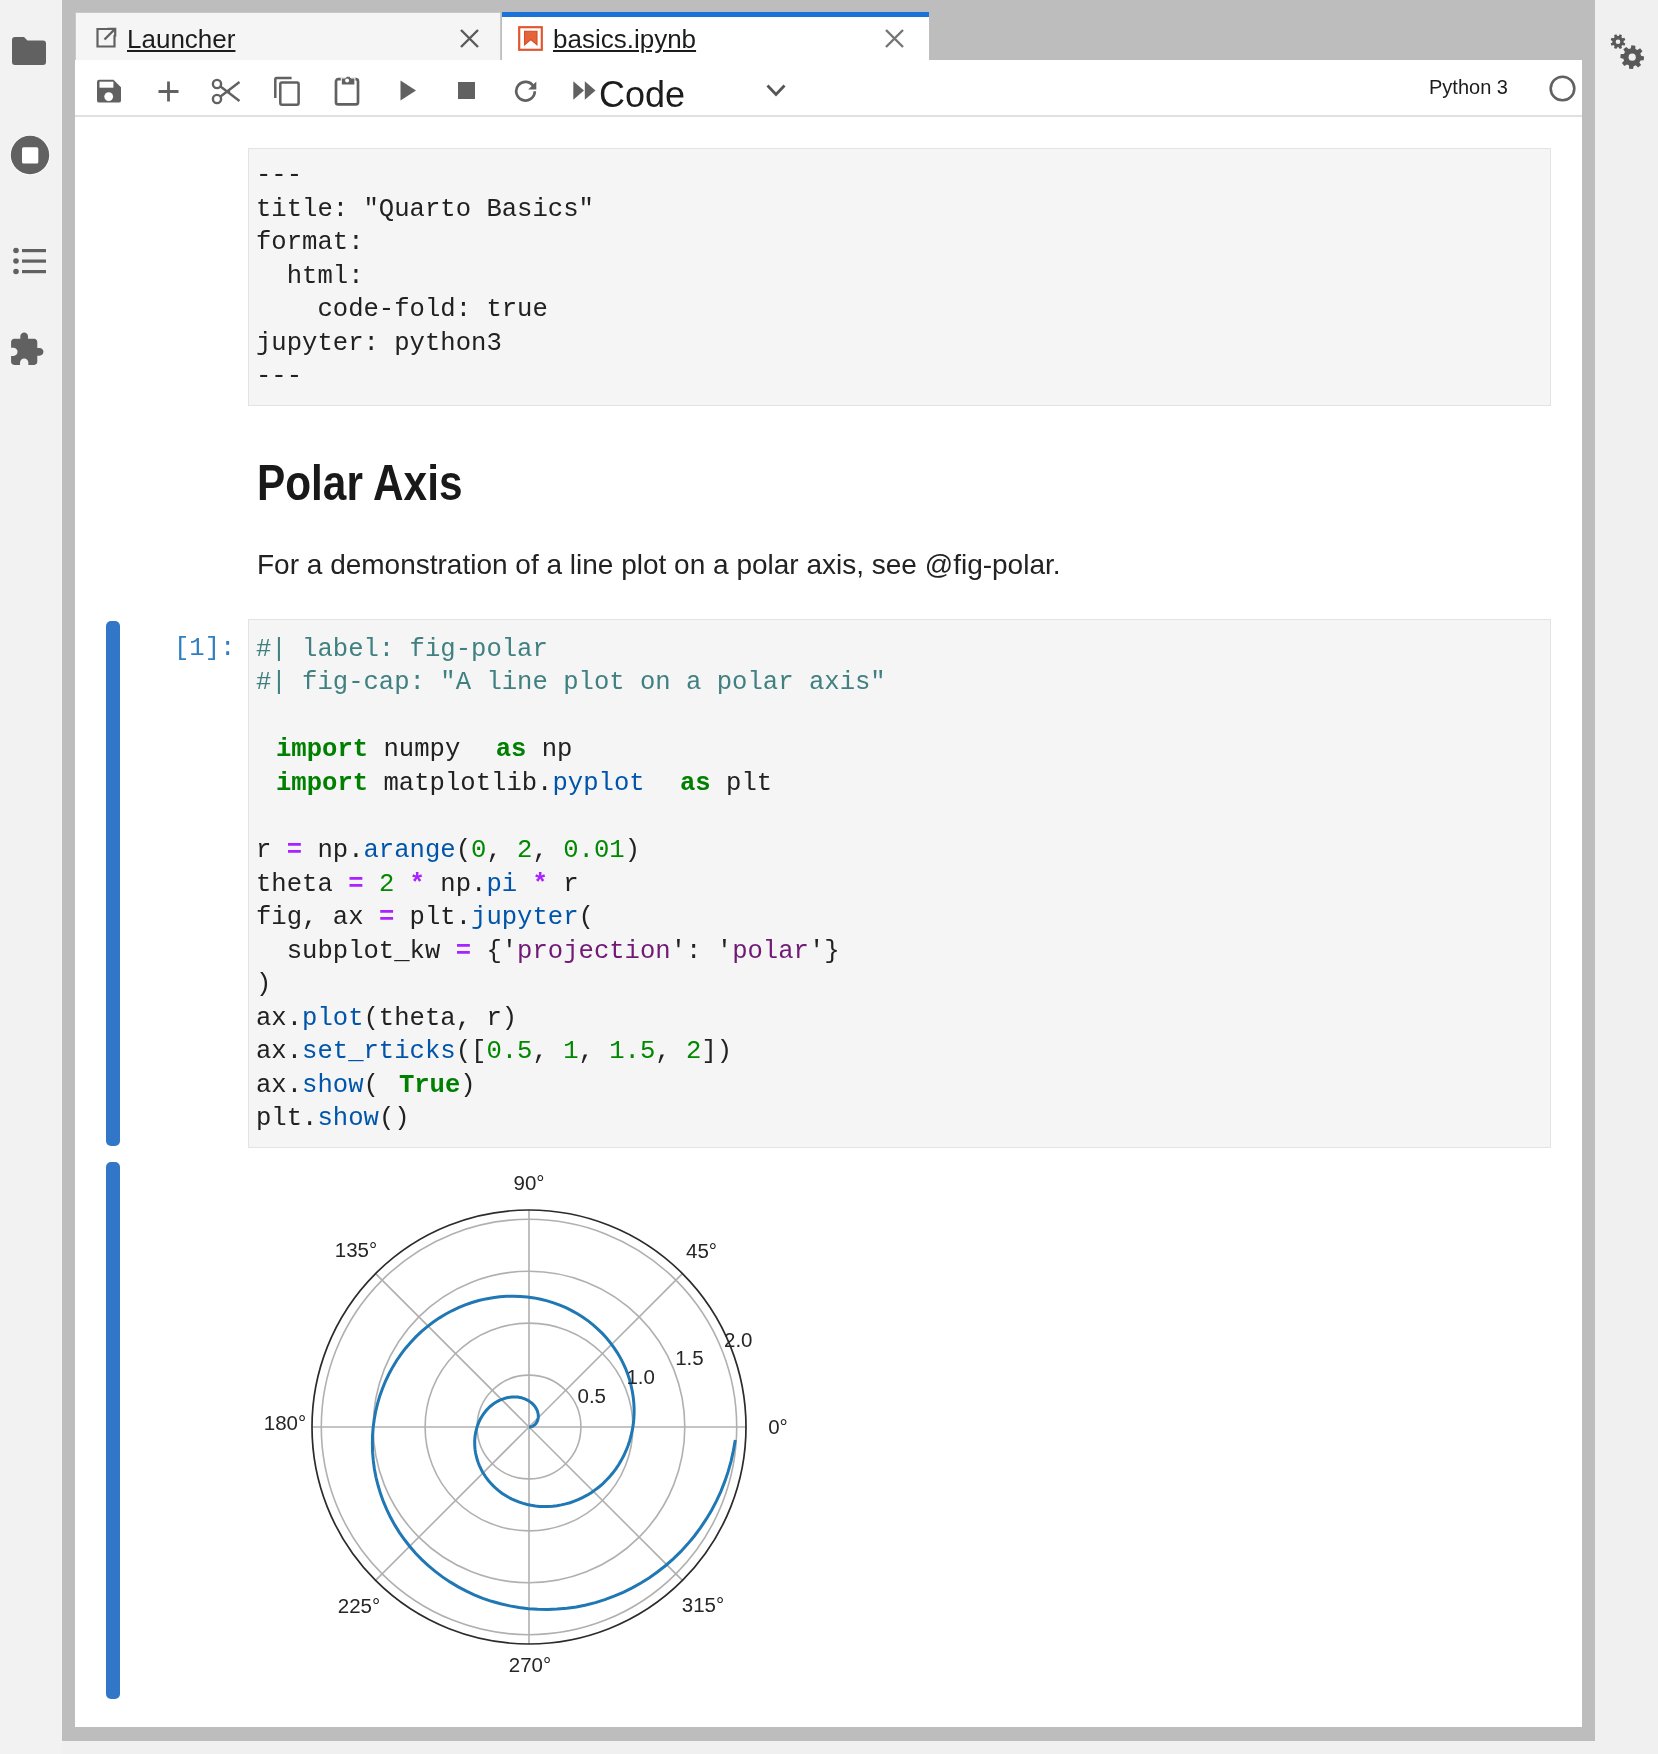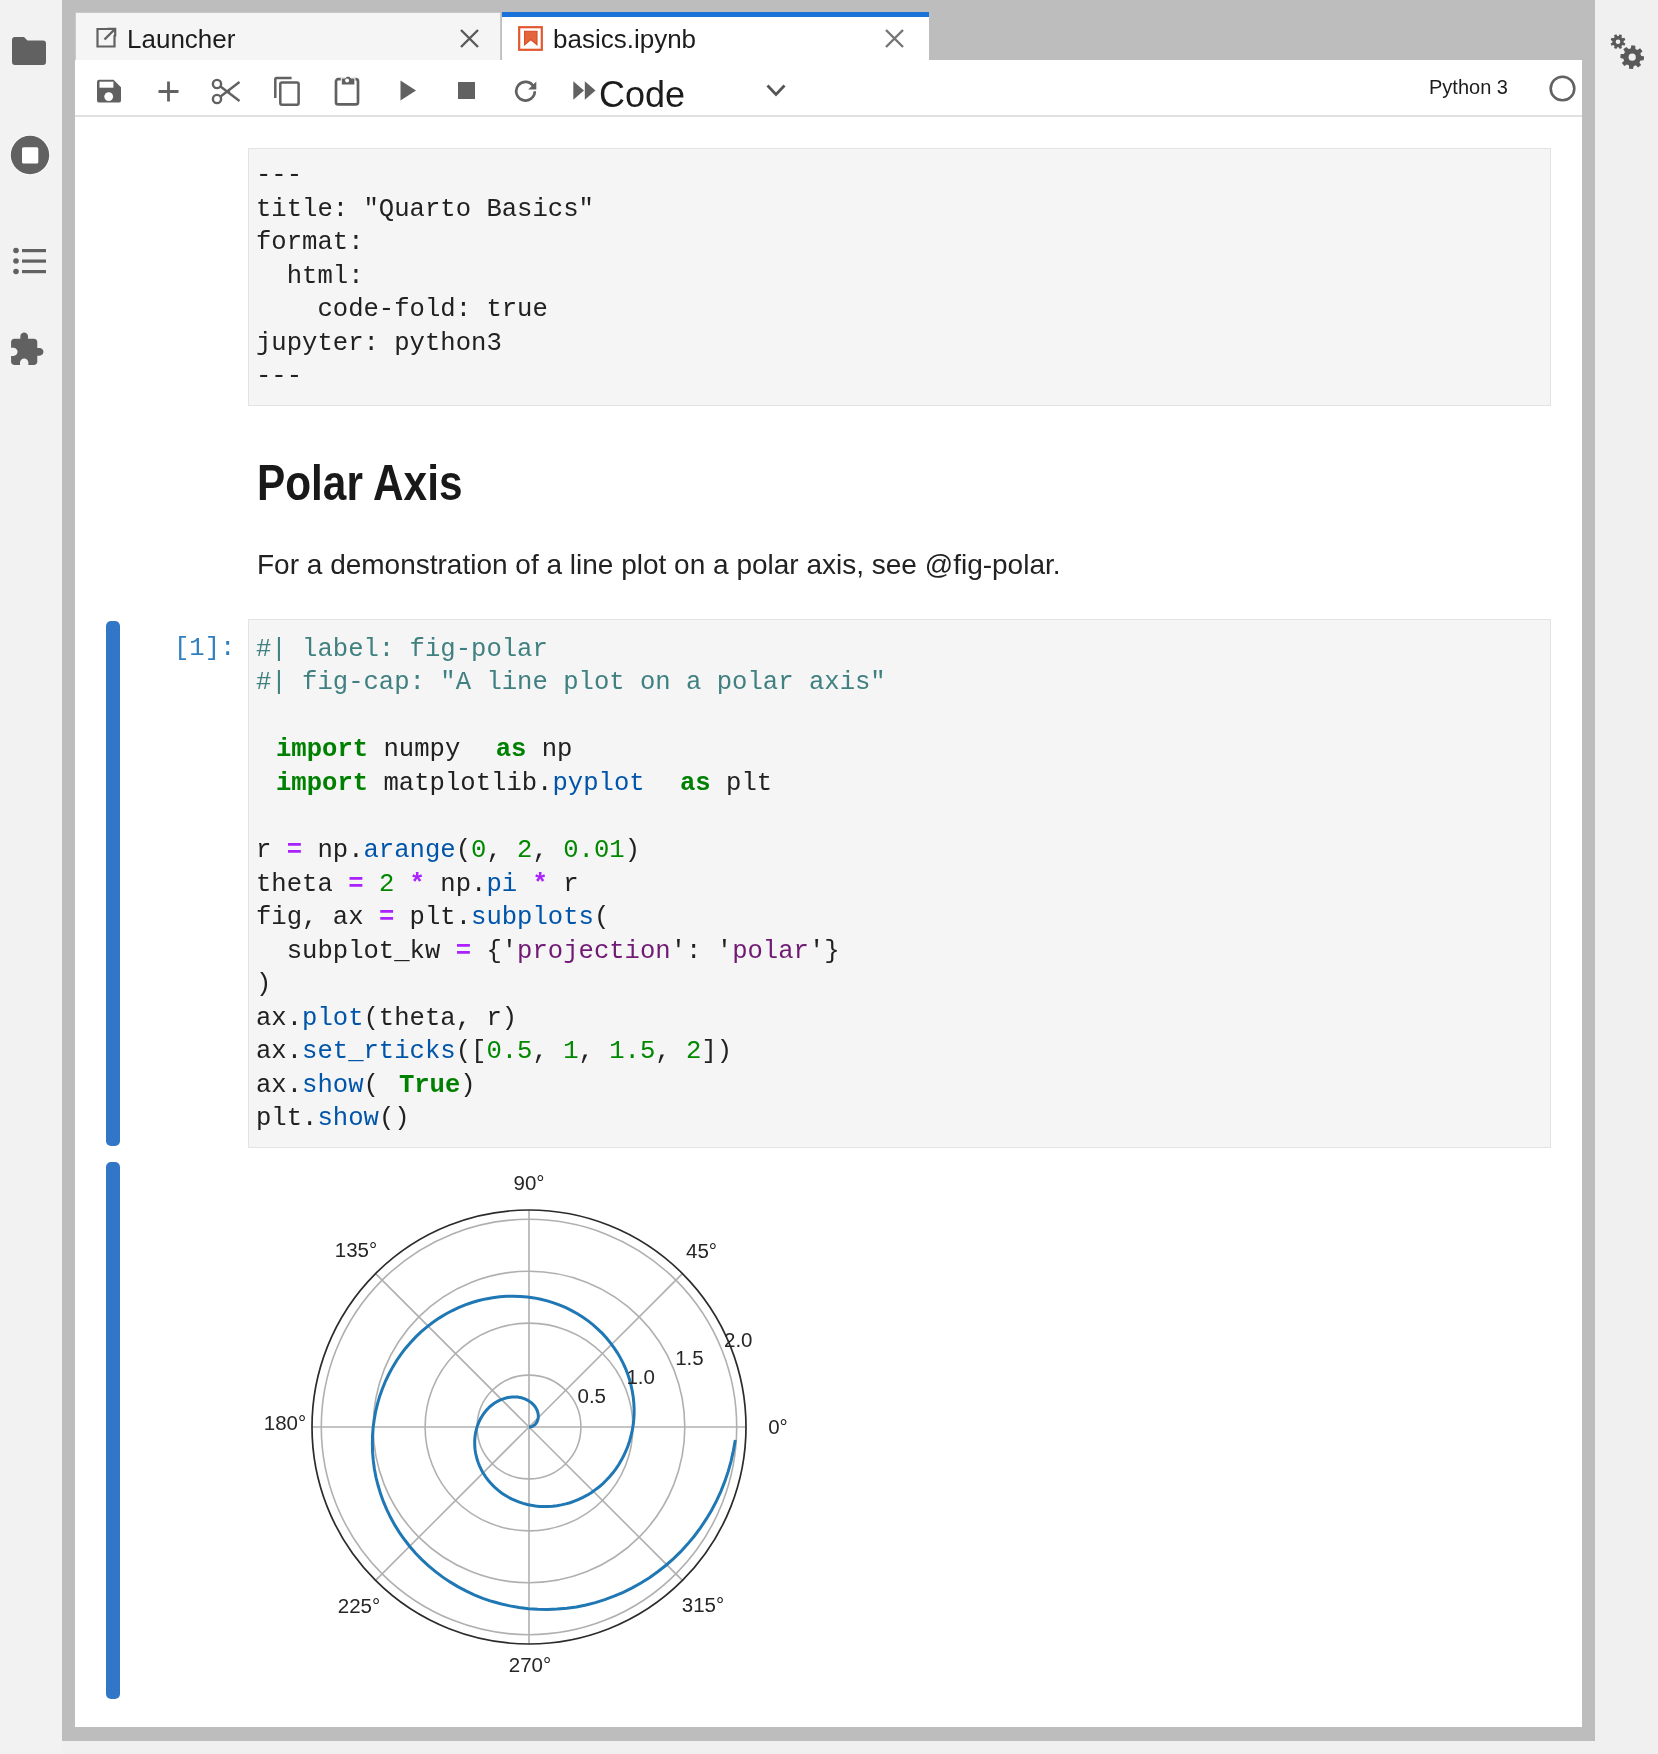--- a/index.html
+++ b/index.html
@@ -4,21 +4,21 @@
 *{margin:0;padding:0;box-sizing:border-box;}
 body{width:1658px;height:1754px;position:relative;background:#bdbdbd;font-family:"Liberation Sans",sans-serif;overflow:hidden;}
 .abs{position:absolute;}
 #leftbar{left:0;top:0;width:62px;height:1754px;background:#f2f2f2;}
 #rightbar{left:1595px;top:0;width:63px;height:1754px;background:#f0f0f0;}
 #botstrip{left:62px;top:1741px;width:1533px;height:13px;background:#f0f0f0;}
 #whitepanel{left:75px;top:60px;width:1507px;height:1667px;background:#fff;}
 #toolbar{left:75px;top:60px;width:1507px;height:57px;background:#fff;border-bottom:2px solid #e0e0e0;}
 #tab1{left:75px;top:12px;width:426px;height:48px;background:#f5f5f5;border:1px solid #c8c8c8;border-bottom:none;}
 #tab2{left:502px;top:12px;width:427px;height:48px;background:#fff;border-top:5px solid #1a73d9;}
-.tabtext{font-size:26px;color:#1c1c1c;}
+.tabtext{font-size:26px;color:#1c1c1c;text-decoration:underline;}
 .cellbox{left:248px;width:1303px;background:#f5f5f5;border:1px solid #e3e3e3;}
 pre{font-family:"Liberation Mono",monospace;font-size:25.6px;line-height:33.56px;color:#212121;}
 .cm-c{color:#408080;}
 .cm-k{color:#008000;font-weight:bold;margin-left:20px;}
 .cm-o{color:#aa22ff;font-weight:bold;}
 .cm-n{color:#008800;}
 .cm-s{color:#701a75;}
 .cm-p{color:#0055aa;}
 .bar{left:106px;width:14px;background:#3276c7;border-radius:5px;}
 #h2{left:257px;top:454px;font-size:49.4px;font-weight:bold;color:#191919;transform:scale(0.857,1);transform-origin:0 0;letter-spacing:0;}
@@ -148,21 +148,21 @@
 <div class="abs bar" style="top:621px;height:525px;"></div>
 <pre class="abs" id="prompt1">[1]:</pre>
 <pre class="abs" id="code1" style="left:256px;top:632.6px;"><span class="cm-c">#| label: fig-polar</span>
 <span class="cm-c">#| fig-cap: "A line plot on a polar axis"</span>
 
 <span class="cm-k">import</span> numpy <span class="cm-k">as</span> np
 <span class="cm-k">import</span> matplotlib.<span class="cm-p">pyplot</span> <span class="cm-k">as</span> plt
 
 r <span class="cm-o">=</span> np.<span class="cm-p">arange</span>(<span class="cm-n">0</span>, <span class="cm-n">2</span>, <span class="cm-n">0.01</span>)
 theta <span class="cm-o">=</span> <span class="cm-n">2</span> <span class="cm-o">*</span> np.<span class="cm-p">pi</span> <span class="cm-o">*</span> r
-fig, ax <span class="cm-o">=</span> plt.<span class="cm-p">subplots</span>(
+fig, ax <span class="cm-o">=</span> plt.<span class="cm-p">jupyter</span>(
   subplot_kw <span class="cm-o">=</span> {'<span class="cm-s">projection</span>': '<span class="cm-s">polar</span>'}
 )
 ax.<span class="cm-p">plot</span>(theta, r)
 ax.<span class="cm-p">set_rticks</span>([<span class="cm-n">0.5</span>, <span class="cm-n">1</span>, <span class="cm-n">1.5</span>, <span class="cm-n">2</span>])
 ax.<span class="cm-p">show</span>(<span class="cm-k">True</span>)
 plt.<span class="cm-p">show</span>()</pre>
 
 <div class="abs bar" style="top:1162px;height:537px;"></div>
 
 <svg class="abs" style="left:219px;top:1150px;" width="620" height="560" viewBox="-310 -277 620 560">

